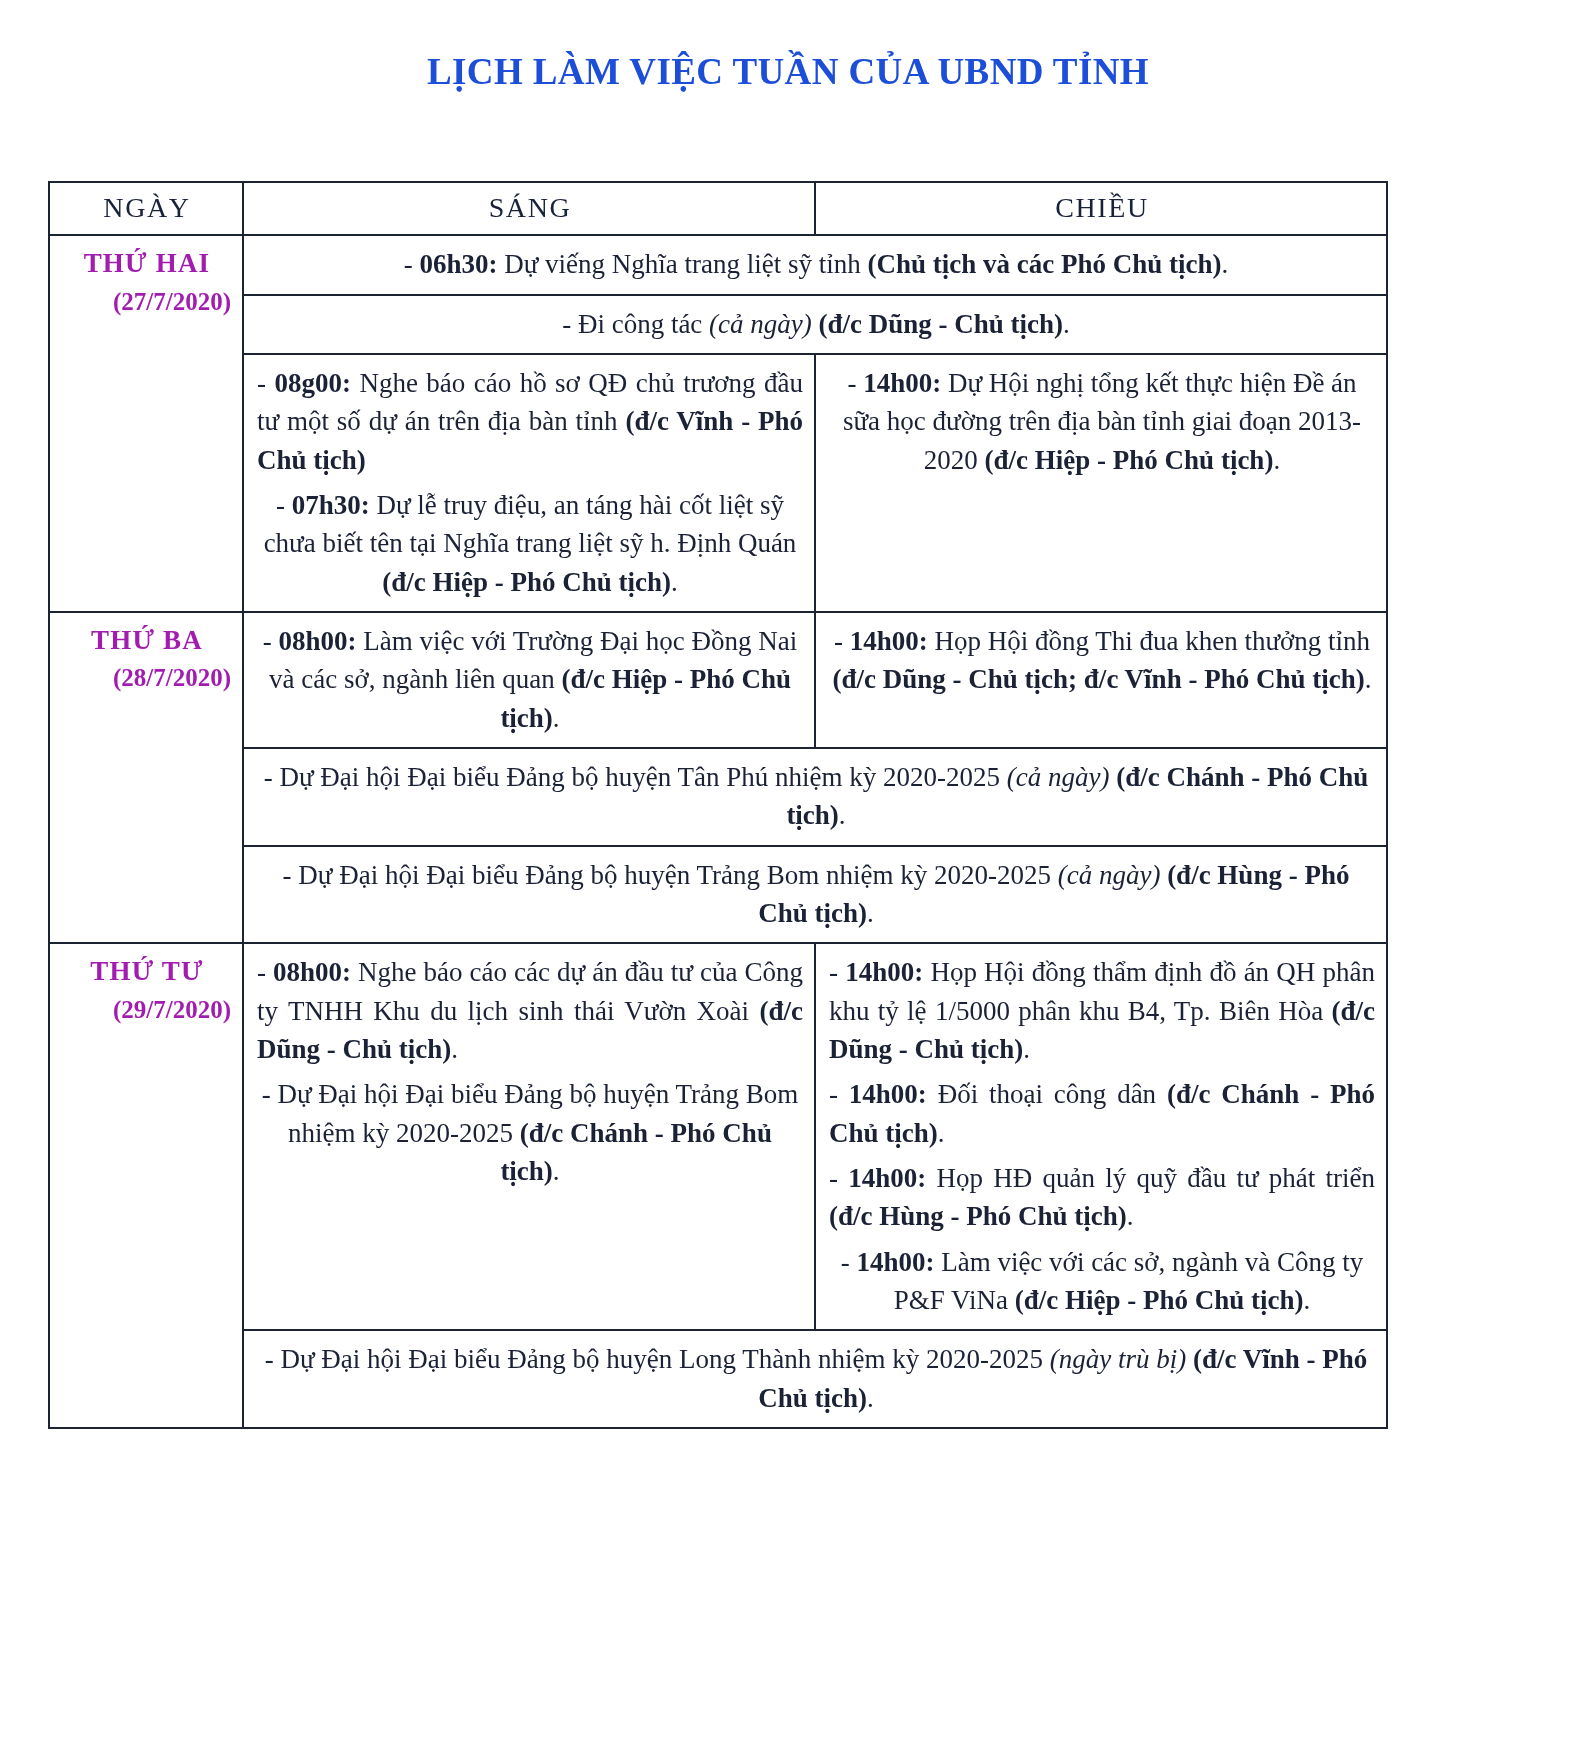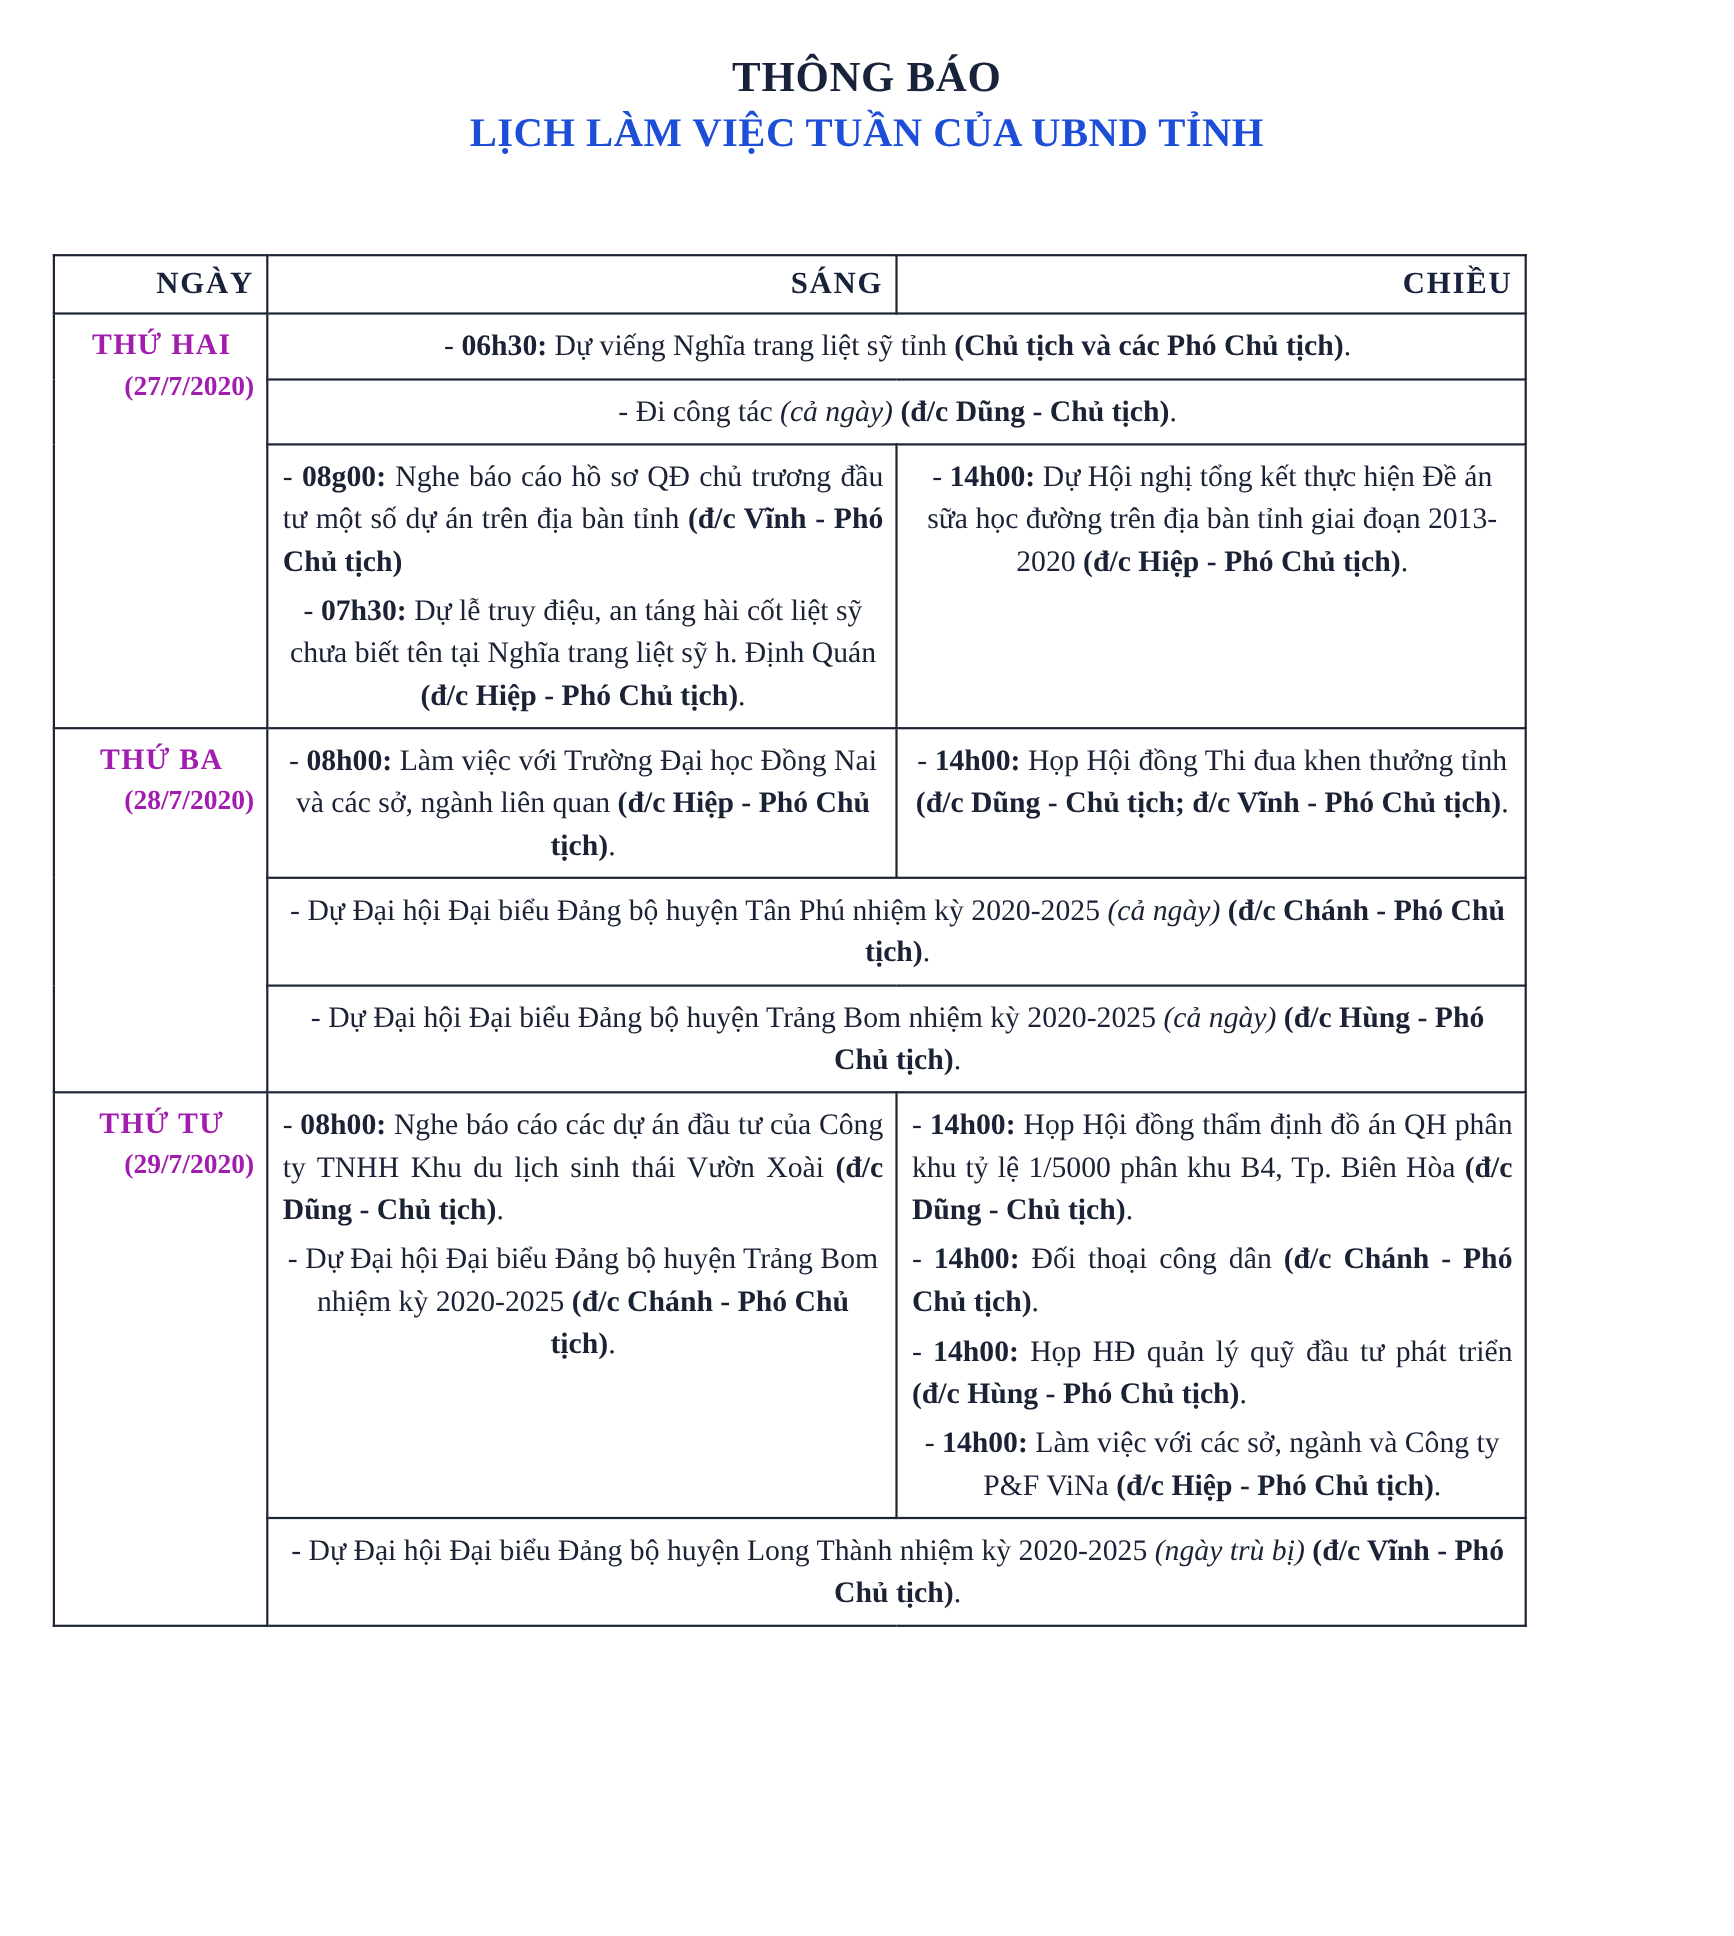--- a/index.html
+++ b/index.html
@@ -62,23 +62,23 @@
   table.schedule th {
     border: 2px solid #1c2333;
     vertical-align: top;
     padding: 9px 11px 10px 13px;
   }
   col.c-day   { width: 194px; }
   col.c-morn  { width: 572px; }
   col.c-aft   { width: 572px; }
 
   th.head-cell {
-    text-align: right;
+    text-align: center;
     font-size: 28px;
-    font-weight: bold;
+    font-weight: normal;
     letter-spacing: 1.6px;
     padding-top: 10px;
     padding-bottom: 10px;
     color: #18223b;
   }
 
   td.day-cell {
     text-align: center;
     vertical-align: middle;
     font-size: 27px;
@@ -118,21 +118,20 @@
 
   b, strong { font-weight: bold; }
   i, em { font-style: italic; }
 </style>
 </head>
 <body>
 
 <div class="page">
 
   <div class="doc-header">
-    <div class="doc-title">THÔNG BÁO</div>
     <div class="doc-subtitle">LỊCH LÀM VIỆC TUẦN CỦA UBND TỈNH</div>
   </div>
 
   <div class="sched-wrap">
     <table class="schedule">
       <colgroup>
         <col class="c-day">
           <col class="c-morn">
           <col class="c-aft">
       </colgroup>

